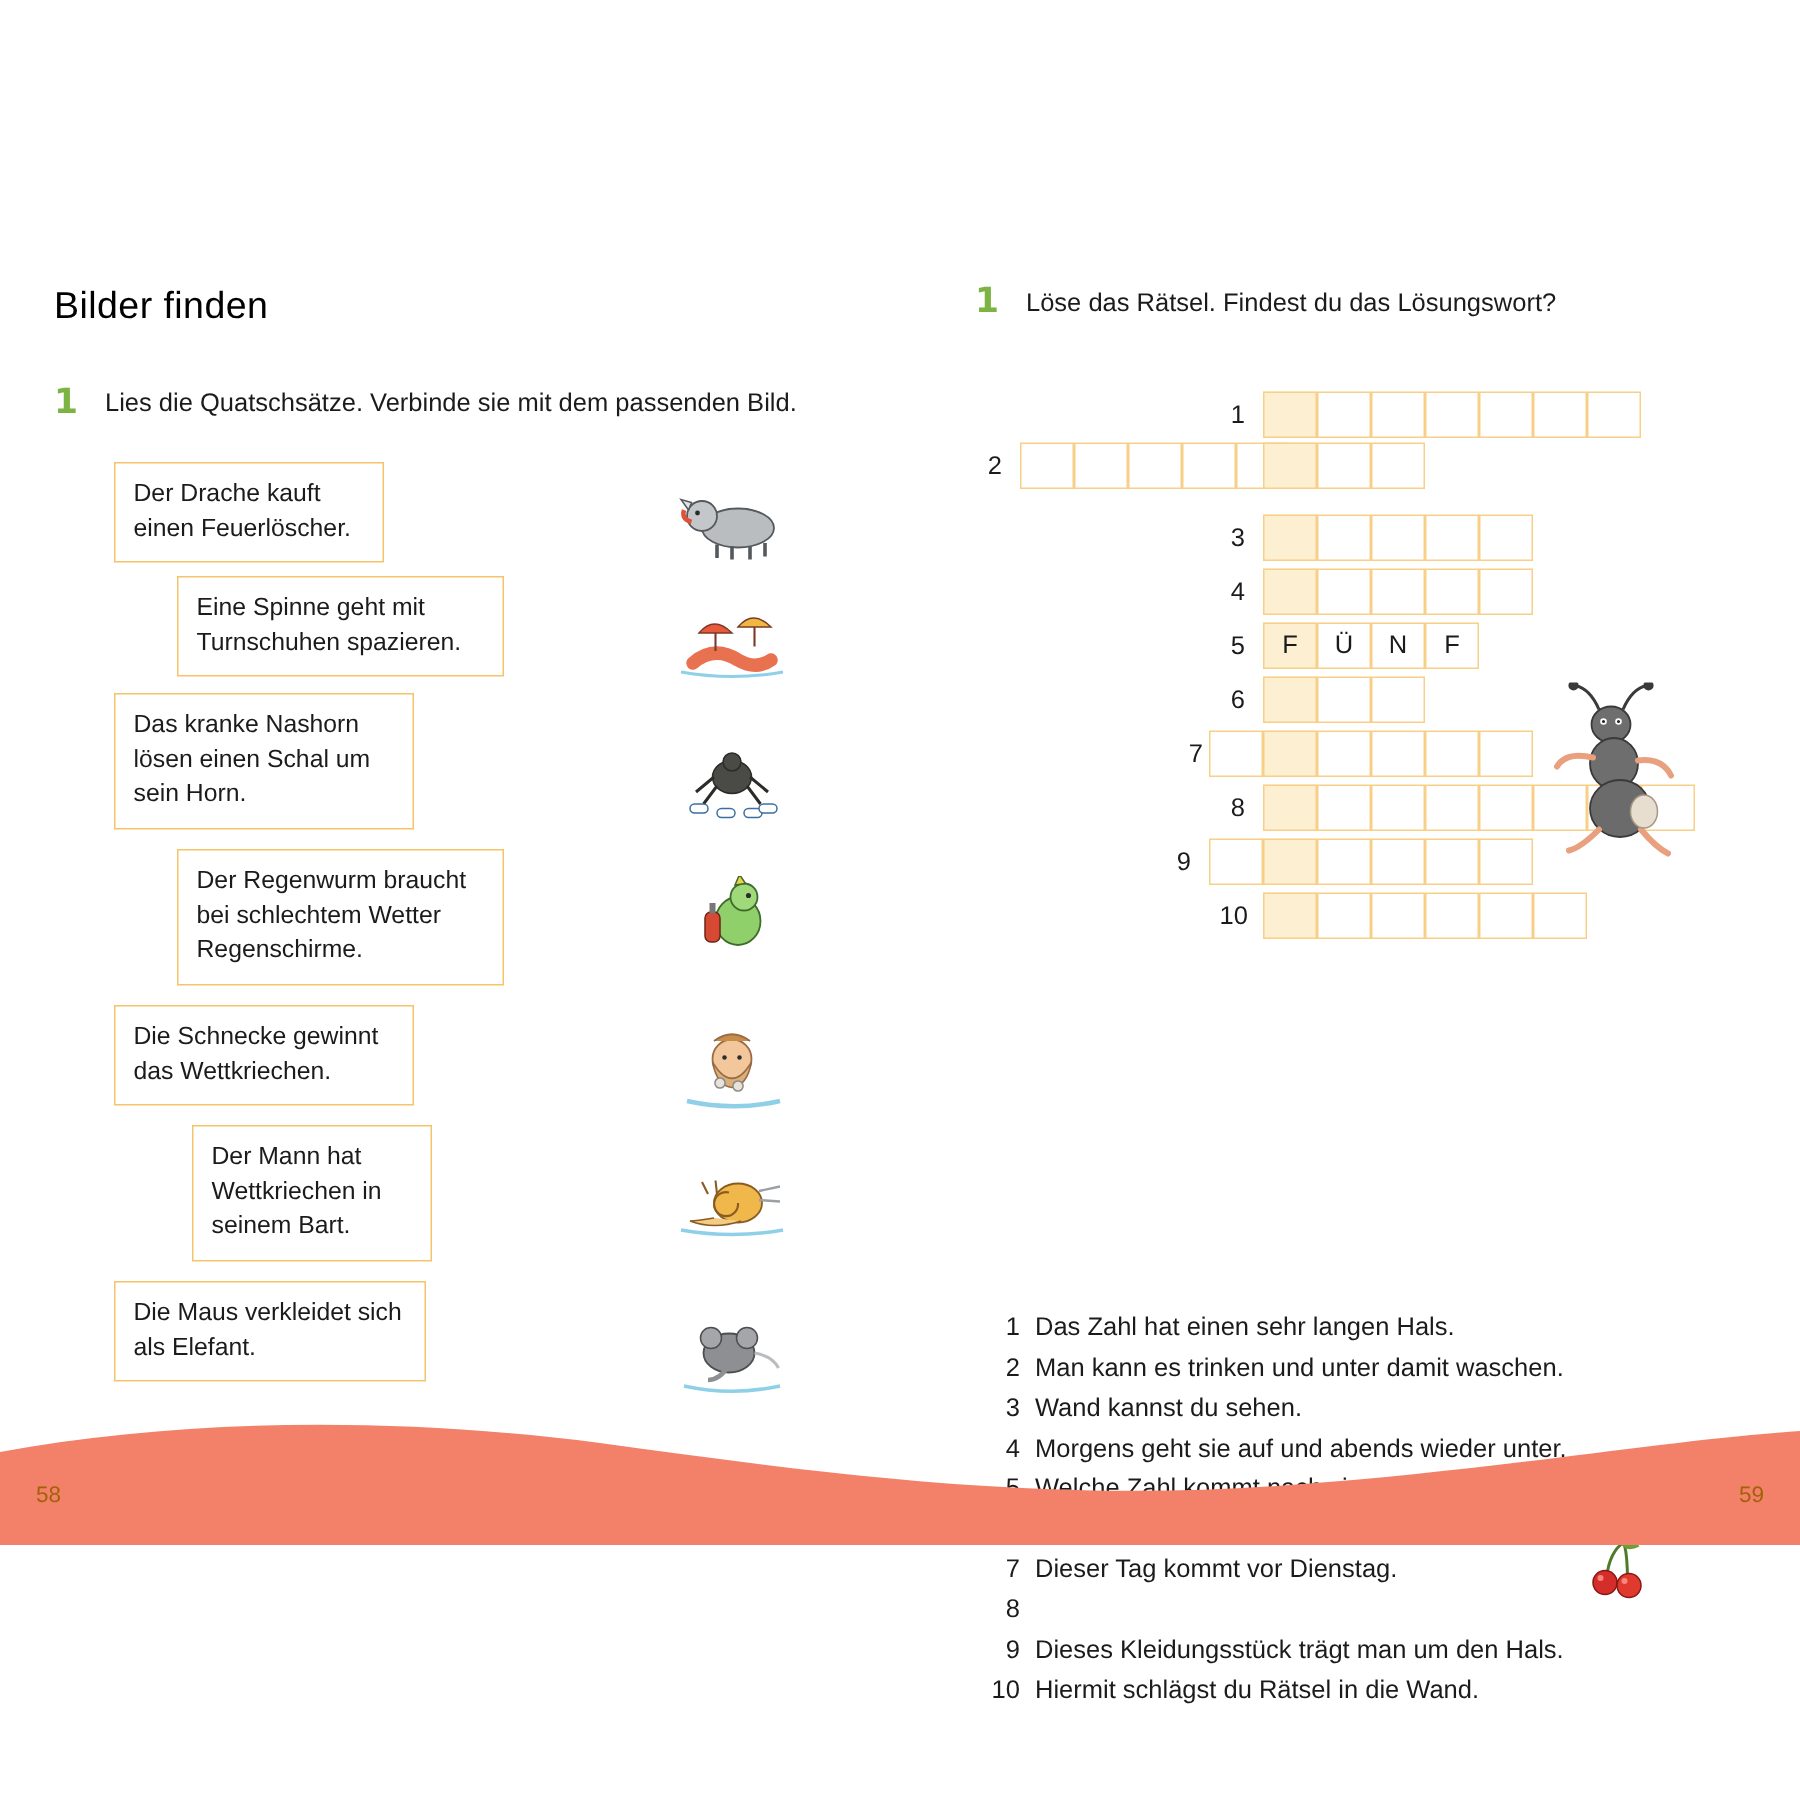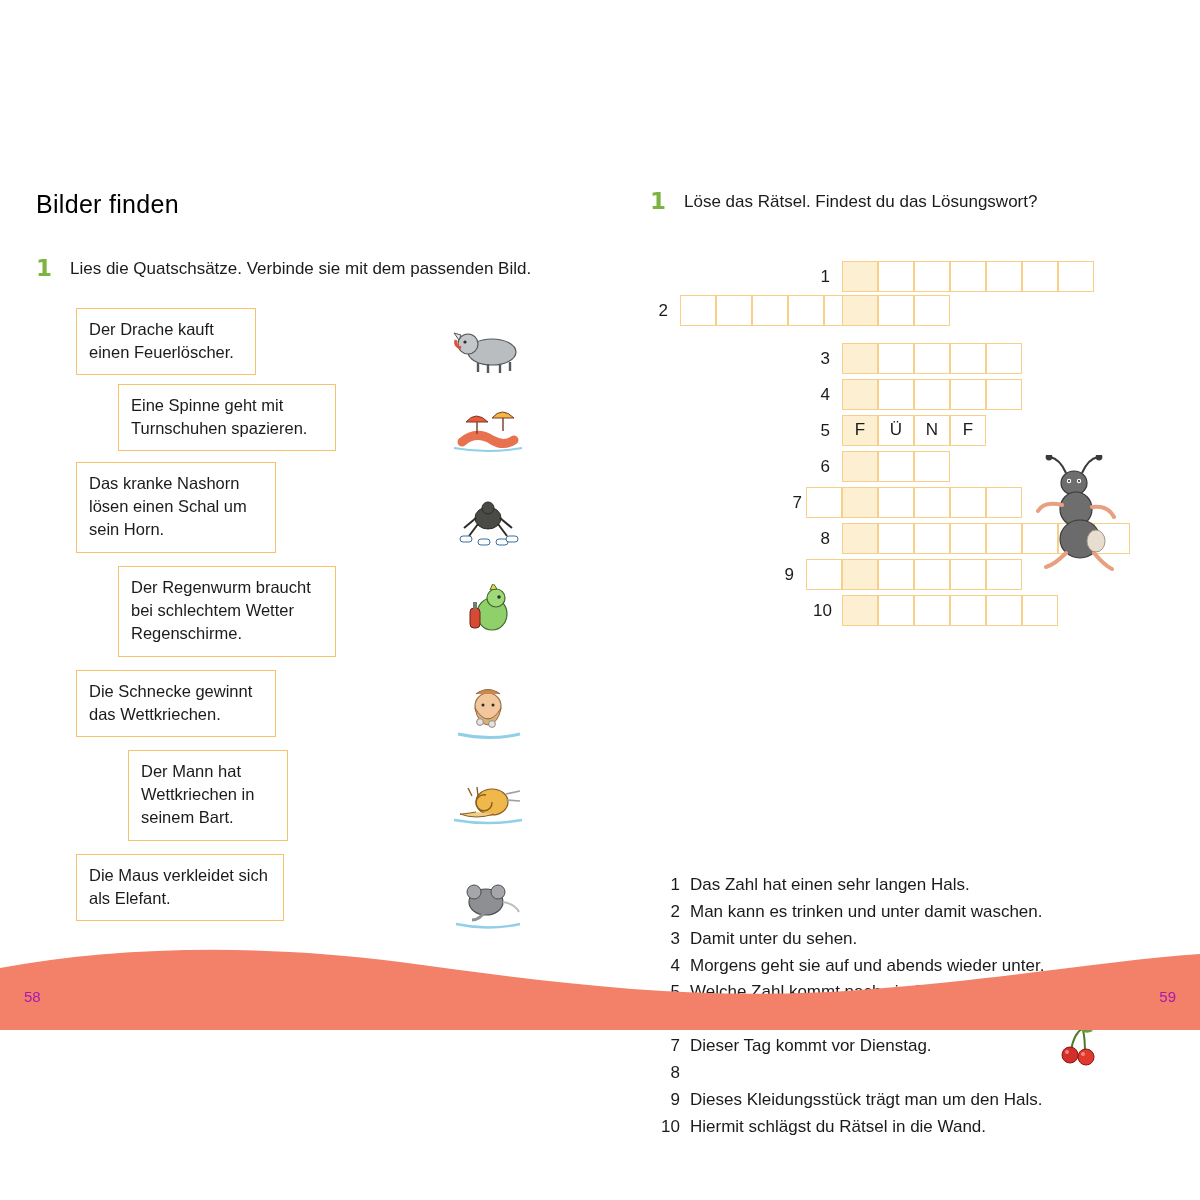--- a/index.html
+++ b/index.html
@@ -25,21 +25,21 @@
   
   .wave {
     position: absolute;
     left: 0; top: 940px;
     width: 1200px; height: 90px;
   }
   .page-num {
     position: absolute;
     top: 988px;
     font-size: 15px;
-    color: #a21caf;
+    color: #a16207;
   }
   .page-num.left { left: 24px; }
   .page-num.right { right: 24px; text-align: right; }
 
   .col {
     position: absolute;
     top: 190px;
   }
   .col-left { left: 36px; width: 560px; }
   .col-right { left: 650px; width: 520px; }
@@ -501,21 +501,21 @@
     <div class="clue">
         <span class="n">1</span>
         <span>Das Zahl hat einen sehr langen Hals.</span>
       </div>
     <div class="clue">
         <span class="n">2</span>
         <span>Man kann es trinken und unter damit waschen.</span>
       </div>
     <div class="clue">
         <span class="n">3</span>
-        <span>Damit unter du sehen.</span>
+        <span>Wand kannst du sehen.</span>
       </div>
     <div class="clue">
         <span class="n">4</span>
         <span>Morgens geht sie auf und abends wieder unter.</span>
       </div>
     <div class="clue">
         <span class="n">5</span>
         <span>Welche Zahl kommt nach vier?</span>
       </div>
     <div class="clue">

